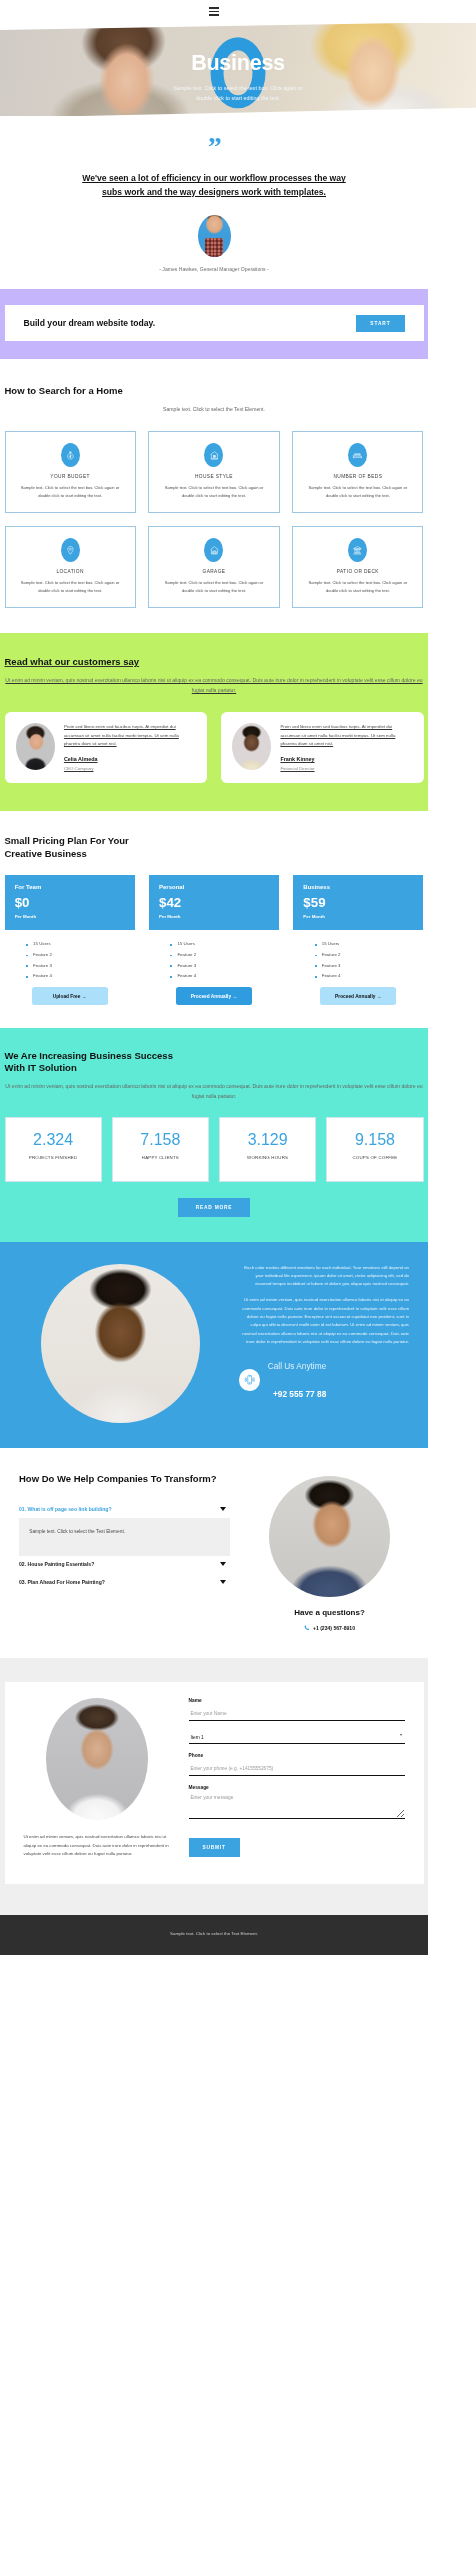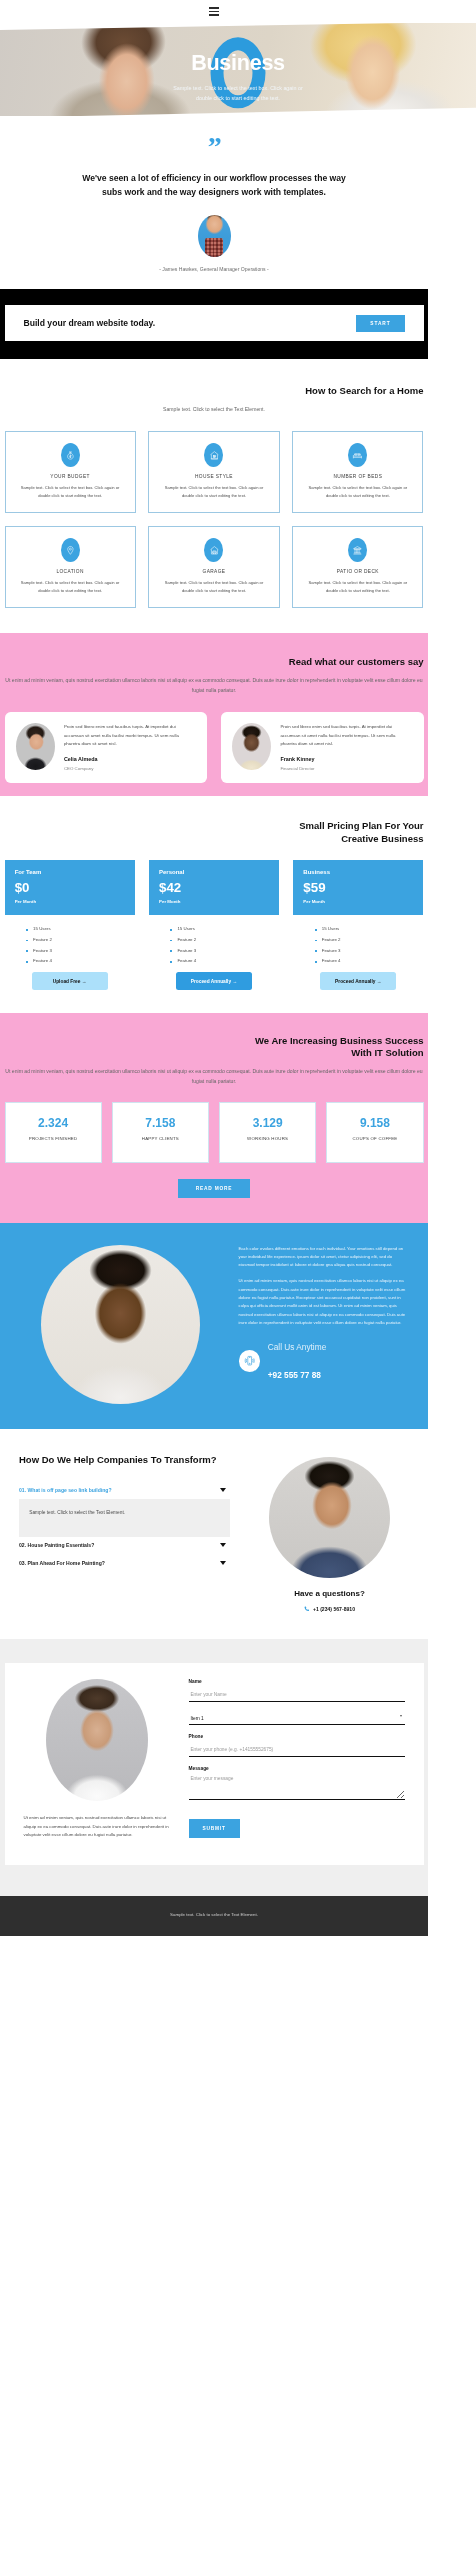--- a/index.html
+++ b/index.html
@@ -38,54 +38,54 @@
   .hero-skew-bot{position:absolute;left:0;bottom:0;width:100%;height:9px;background:#fff;transform:skewY(-1.2deg) translateY(5.7px);}
   .hero-ring{position:absolute;left:50%;top:50%;transform:translate(-50%,-46%);
     width:55px;height:71px;border:13.3px solid #2c9bdd;border-radius:50%;}
   .hero-inner{position:absolute;left:0;right:0;top:29px;text-align:center;z-index:4;}
   .hero-title{font-size:21.6px;font-weight:700;color:#fff;letter-spacing:-0.3px;line-height:1;}
   .hero-sub{margin-top:9px;font-size:5.4px;color:#f2f6f9;line-height:1.85;max-width:132px;margin-left:auto;margin-right:auto;}
 
   
   .quote-sec{background:#fff;padding:23px 0 16.5px;text-align:center;}
   .quote-mark{font-size:28px;line-height:0.6;color:#3aa3e3;font-family:"Liberation Serif",serif;font-weight:700;letter-spacing:-1.3px;}
-  .quote-text{margin:16.5px auto 0;max-width:267px;font-size:8.6px;font-weight:700;line-height:1.55;color:#121212;}
+  .quote-text{margin:16.5px auto 0;max-width:267px;font-size:8.6px;font-weight:700;line-height:1.55;color:#121212;text-decoration:underline;}
   .quote-avatar{margin:16.5px auto 0;width:33px;height:42px;border-radius:50%;
     background:radial-gradient(ellipse 12.7px 14px at 50% 22%,#e7b998 0%,#dfa77f 55%,rgba(0,0,0,0) 72%),
                radial-gradient(ellipse 9.5px 8.3px at 50% 8%,#4a3526 0%,#3b2a1e 60%,rgba(0,0,0,0) 80%),
                linear-gradient(180deg,#47a5e0 0%,#3d9cd9 55%,#3d9cd9 100%);
     position:relative;overflow:hidden;}
   .quote-avatar:after{content:"";position:absolute;left:7.6px;top:23px;width:18px;height:23px;
     background:repeating-linear-gradient(0deg,#9a4b45 0 1.9px,#c87c72 1.9px 3.8px),repeating-linear-gradient(90deg,rgba(120,50,45,.6) 0 1.9px,rgba(230,180,170,.35) 1.9px 3.8px);
     background-blend-mode:multiply;border-radius:1.9px 1.9px 0 0;}
   .quote-author{margin-top:9px;font-size:5.1px;color:#6d6d6d;}
 
   
-  .cta-band{background:#000000;padding:16.5px 0 18px;}
+  .cta-band{background:#c4b5fd;padding:16.5px 0 18px;}
   .cta-inner{width:419px;margin:0 auto;background:#fff;height:36px;display:flex;align-items:center;justify-content:space-between;padding:0 19px;}
   .cta-text{font-size:8.6px;font-weight:700;color:#111;}
   .cta-btn{background:#3ba3e0;color:#fff;border:none;font-size:4.8px;letter-spacing:0.9px;font-weight:700;
     padding:6.4px 14px;cursor:pointer;font-family:"Liberation Sans",sans-serif;}
 
   
   .sec{padding:25.4px 0;}
-  .sec-title{text-align:right;font-size:9.5px;font-weight:700;color:#121212;line-height:1.3;}
+  .sec-title{text-align:left;font-size:9.5px;font-weight:700;color:#121212;line-height:1.3;}
   .sec-sub{text-align:center;font-size:5.1px;color:#666;margin-top:7.6px;line-height:1.85;}
   .wrap{width:419px;margin:0 auto;}
 
   
   .grid3{display:grid;grid-template-columns:repeat(3,1fr);gap:12.7px;margin-top:16.5px;}
   .fcard{border:0.6px solid #9cc8e3;background:#fff;padding:11.4px 9px 12.7px;text-align:center;min-height:71px;}
   .fic{width:19px;height:24px;border-radius:50%;background:#3ba3e0;margin:0 auto 7px;display:flex;align-items:center;justify-content:center;}
   .fic svg{width:10.8px;height:10.8px;}
   .fcard-title{font-size:4.8px;letter-spacing:0.4px;color:#3c3c3c;margin-bottom:5.1px;}
   .fcard-text{font-size:4.1px;color:#4c4c4c;line-height:1.85;}
 
   
-  .test-sec{background:#f9a8d4;padding:23px 0 13px;}
+  .test-sec{background:#bef264;padding:23px 0 28px;text-decoration:underline;}
   .grid2{display:grid;grid-template-columns:repeat(2,1fr);gap:14px;margin-top:16.5px;}
   .tcard{background:#fff;border-radius:5.7px;padding:11.4px 11.4px 12.7px;display:flex;gap:9px;}
   .tavatar{flex:0 0 39px;height:47px;border-radius:50%;overflow:hidden;position:relative;}
   .tavatar.a1{background:radial-gradient(ellipse 10.2px 11.4px at 52% 40%,#e3b393 0%,#d9a483 60%,rgba(0,0,0,0) 75%),
     radial-gradient(ellipse 12.7px 10.2px at 50% 22%,#30241d 0%,#241a14 60%,rgba(0,0,0,0) 80%),
     radial-gradient(ellipse 14px 11.4px at 50% 92%,#17171a 0%,#202024 60%,rgba(0,0,0,0) 80%),#c4c4c4;}
   .tavatar.a2{background:radial-gradient(ellipse 10.8px 12px at 50% 42%,#7a553c 0%,#5f402c 60%,rgba(0,0,0,0) 78%),
     radial-gradient(ellipse 12.7px 9px at 50% 20%,#231913 0%,#181109 60%,rgba(0,0,0,0) 80%),
     radial-gradient(ellipse 15.2px 10.2px at 50% 95%,#efe6cf 0%,#e6dcc3 60%,rgba(0,0,0,0) 80%),#dcd6d6;}
   .tbody{flex:1;}
@@ -103,38 +103,38 @@
   .pper{font-size:4.4px;font-weight:700;margin-top:3.8px;}
   .plist{list-style:none;margin:11.4px 0 0;padding:0 0 0 21.6px;}
   .plist li{font-size:4.4px;color:#4a4a4a;margin-bottom:5.7px;position:relative;padding-left:7px;}
   .plist li:before{content:"";position:absolute;left:0;top:2.5px;width:1.9px;height:1.9px;background:#3ba3e0;}
   .pbtn{display:block;margin:9px auto 0;border:none;border-radius:2.5px;font-size:4.8px;font-weight:700;
     padding:6.4px 0;width:76px;text-align:center;cursor:pointer;font-family:"Liberation Sans",sans-serif;}
   .pbtn.light{background:#ace0fa;color:#111;}
   .pbtn.solid{background:#2f9ce0;color:#fff;}
 
   
-  .stats-sec{background:#f9a8d4;padding:21.6px 0 25.4px;}
+  .stats-sec{background:#5eead4;padding:21.6px 0 25.4px;}
   .sgrid{display:grid;grid-template-columns:repeat(4,1fr);gap:10.2px;margin-top:16.5px;}
   .scard{border:0.6px solid #cfe4f0;background:#fff;padding:12.7px 3.8px 21.6px;text-align:center;}
-  .snum{font-size:12px;font-weight:700;color:#3ba3e0;}
+  .snum{font-size:16px;font-weight:400;color:#3ba3e0;}
   .slabel{font-size:4.4px;color:#3d3d3d;margin-top:5.7px;letter-spacing:0.2px;}
   .readmore{display:block;margin:15.2px auto 0;background:#3ba3e0;border:none;color:#fff;font-size:4.8px;
     letter-spacing:0.8px;font-weight:700;padding:7px 18px;cursor:pointer;font-family:"Liberation Sans",sans-serif;}
 
   
   .blue-sec{background:#3ba3e0;display:flex;padding:21.6px 19px 25.4px;gap:16.5px;}
   .bl-left{flex:0 0 203px;display:flex;align-items:center;justify-content:center;}
   .bl-photo{width:159px;height:159px;border-radius:50%;overflow:hidden;position:relative;
     background:
       radial-gradient(ellipse 33px 39px at 50% 43%,#7b5233 0%,#63401f 62%,rgba(0,0,0,0) 78%),
       radial-gradient(ellipse 38px 25.4px at 50% 16%,#231710 0%,#17100a 62%,rgba(0,0,0,0) 82%),
       radial-gradient(ellipse 57px 38px at 50% 96%,#f2f0ee 0%,#e9e6e2 60%,rgba(0,0,0,0) 84%),
       linear-gradient(180deg,#ece9e4 0%,#e4e0d9 100%);}
-  .bl-right{flex:1;color:#eaf5fd;}
+  .bl-right{flex:1;color:#eaf5fd;text-align:right;}
   .bl-p{font-size:4.3px;line-height:1.95;margin-bottom:7.6px;}
   .callrow{display:flex;align-items:center;gap:7.6px;margin-top:14px;}
   .callicon{width:21.6px;height:21.6px;border-radius:50%;background:#fff;display:flex;align-items:center;justify-content:center;flex:0 0 21.6px;}
   .callicon svg{width:11.4px;height:11.4px;}
   .calllabel{font-size:8.3px;color:#dff0fb;line-height:1.25;}
   .callnum{font-size:8.3px;font-weight:700;color:#fff;line-height:1.25;margin-top:18px;}
 
   
   .faq-sec{background:#fff;padding:25.4px 19px 27px;display:flex;gap:20px;}
   .faq-left{flex:1;}

